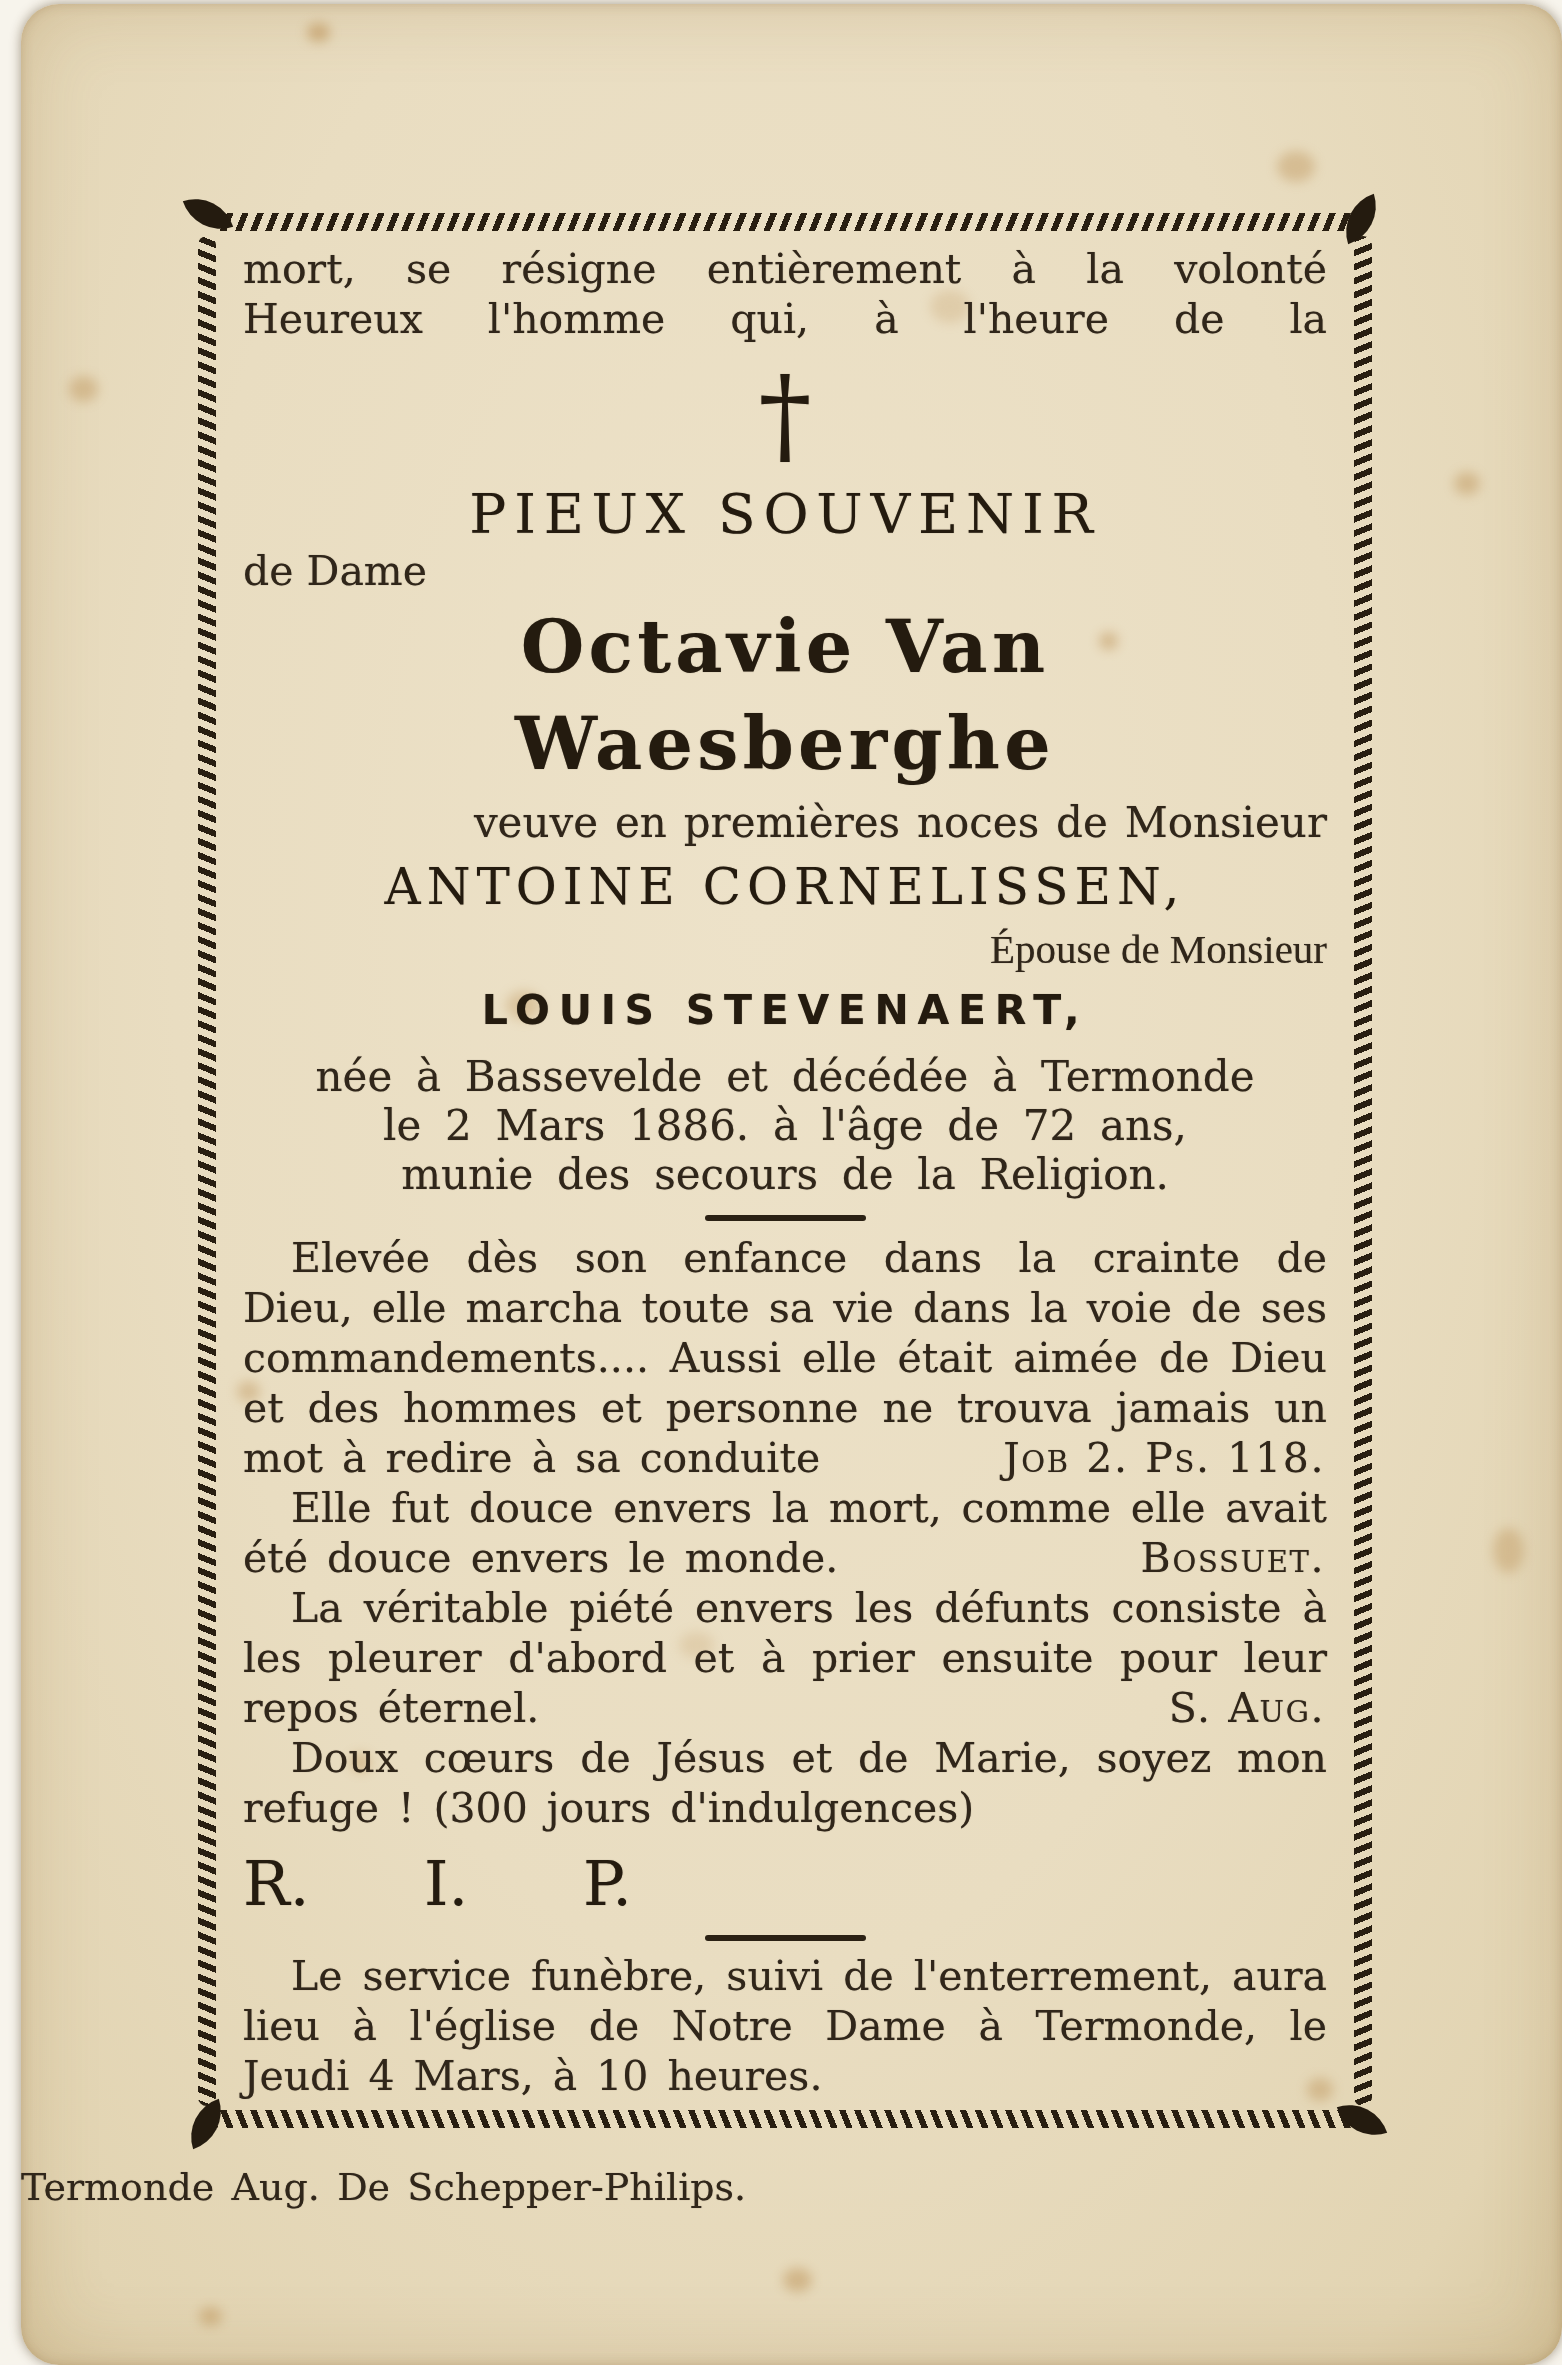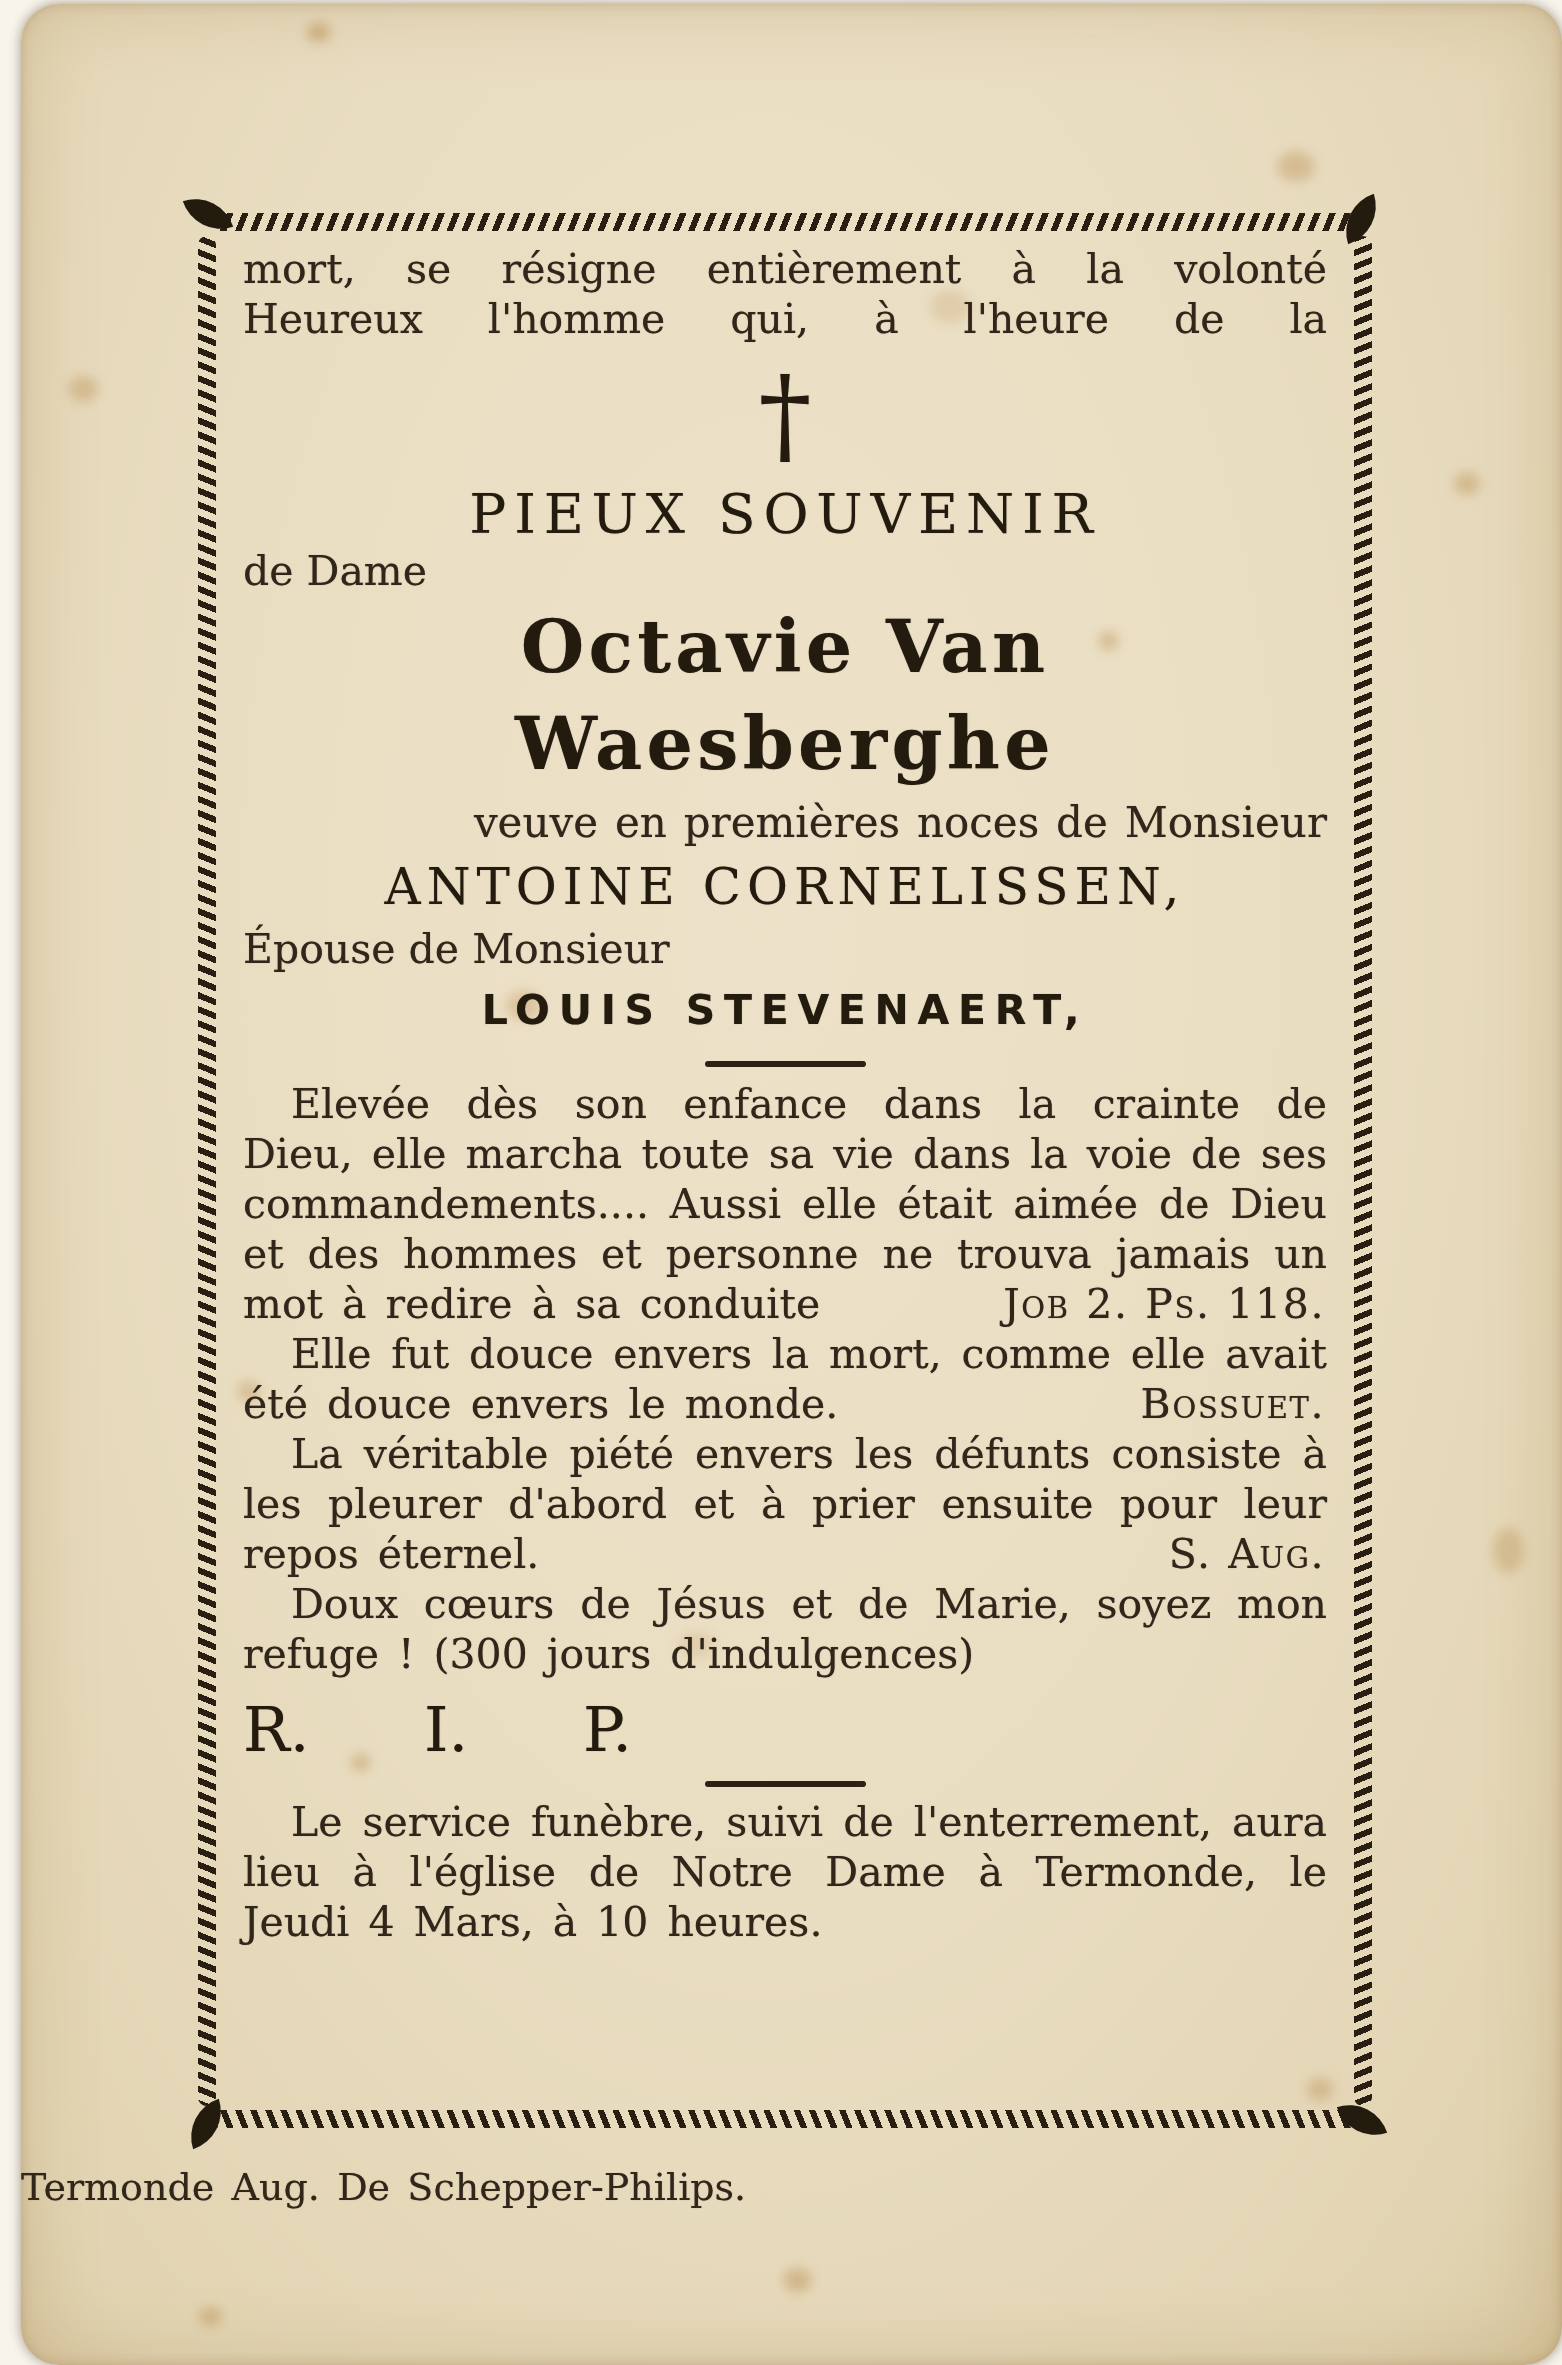--- a/index.html
+++ b/index.html
@@ -69,21 +69,21 @@
   .title{ margin:5.2px 0 0 0;text-align:center;font-size:55px;line-height:66px;font-weight:normal;
     letter-spacing:7.8px;color:#241b0f;}
   .subtitle{text-align:left;font-size:41px;line-height:48px;}
   .deceased-name{
     text-align:center;font-size:73px;line-height:97px;font-weight:bold;
     letter-spacing:4.3px;color:#241b0f;margin-top:3.5px;
     font-family:"DejaVu Serif",serif;
   }
   .widow{text-align:right;font-size:42px;line-height:50px;margin-top:6px;word-spacing:3.5px;}
   .husband1{text-align:center;font-size:50px;line-height:64px;letter-spacing:6px;margin-top:7px;color:#241b0f;}
-  .spouse{text-align:left;font-size:41px;line-height:48px;margin-top:5.2px;}
+  .spouse{text-align:right;font-size:41px;line-height:48px;margin-top:5.2px;font-family:Liberation Serif, serif;}
   .husband2{text-align:center;font-size:41px;line-height:69px;font-weight:bold;letter-spacing:8.7px;
     font-family:"DejaVu Sans","Liberation Sans",sans-serif;color:#241b0f;margin-top:3.5px;}
   .vital{text-align:center;font-size:42px;line-height:49px;word-spacing:10.4px;}
   .vitals{margin-top:7px;}
 
   .rule{width:161px;height:6px;background:#2b2114;border-radius:3.5px;margin:15.6px auto 12px auto;}
   .rule2{margin:12px auto 10.4px auto;}
 
   .para{position:relative;margin:0;text-align:justify;text-indent:48px;word-spacing:6px;}
   .para .cite{position:absolute;right:1.7px;bottom:0;text-indent:0;
@@ -135,20 +135,25 @@
 
       <h1 class="title">PIEUX SOUVENIR</h1>
       <div class="subtitle">de Dame</div>
       <div class="deceased-name">Octavie Van Waesberghe</div>
 
       <div class="widow">veuve en premières noces de Monsieur</div>
       <div class="husband1">ANTOINE CORNELISSEN,</div>
       <div class="spouse">Épouse de Monsieur</div>
       <div class="husband2">LOUIS STEVENAERT,</div>
 
+      <div class="vitals">
+        <div class="vital">née à Bassevelde et décédée à Termonde</div>
+        <div class="vital">le 2 Mars 1886. à l'âge de 72 ans,</div>
+        <div class="vital">munie des secours de la Religion.</div>
+      </div>
 
       <div class="rule"></div>
 
       <p class="para">
         <span>Elevée dès son enfance dans la crainte de Dieu, elle marcha toute sa vie dans la voie de ses commandements.... Aussi elle était aimée de Dieu et des hommes et personne ne trouva jamais un mot à redire à sa conduite</span>
         <span class="cite">Job 2. Ps. 118.</span>
       </p>
       <p class="para">
         <span>Elle fut douce envers la mort, comme elle avait été douce envers le monde.</span>
         <span class="cite">Bossuet.</span>

